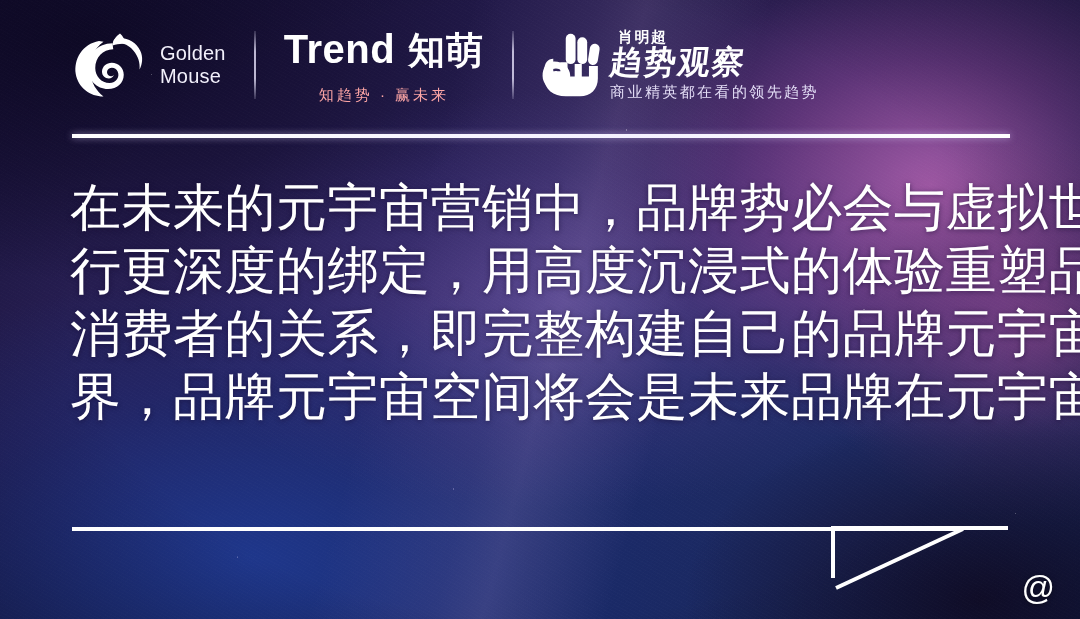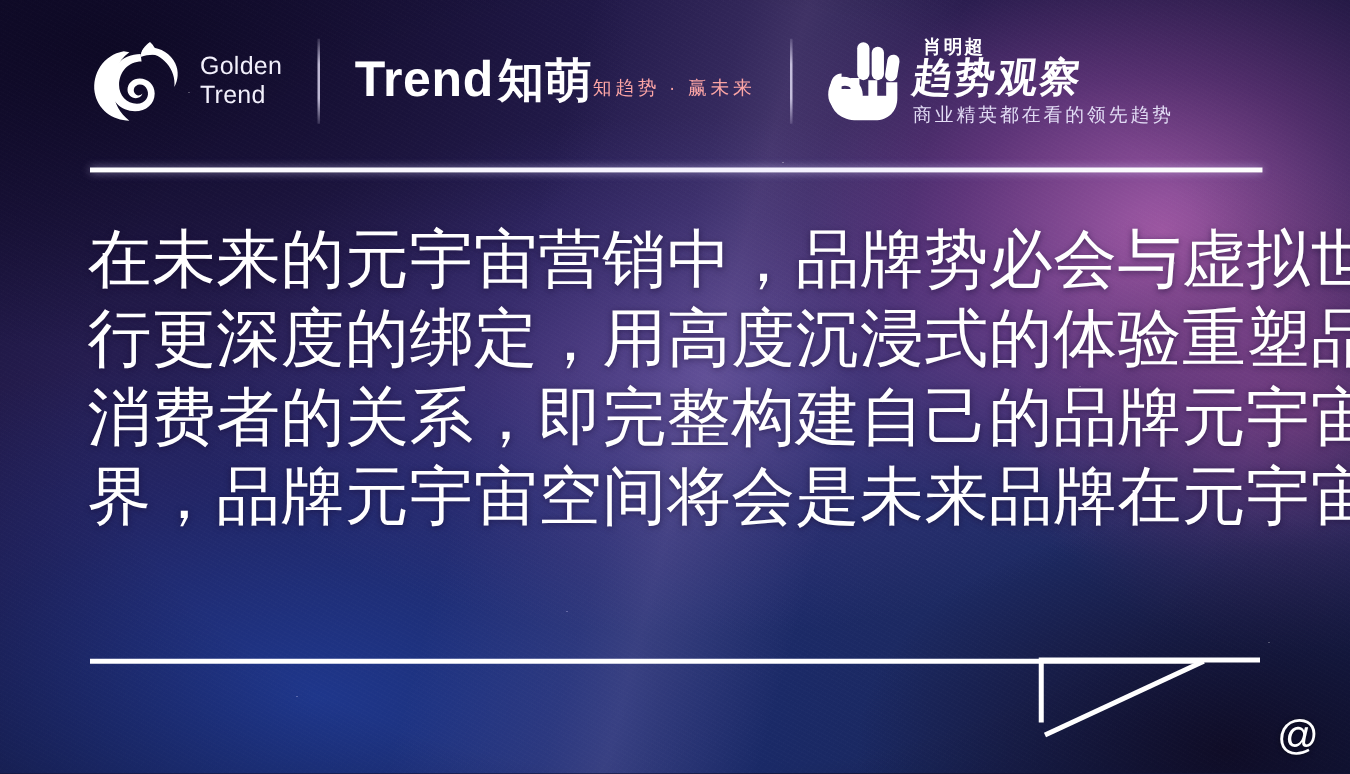--- a/index.html
+++ b/index.html
@@ -106,33 +106,33 @@
   #gm-wordmark {
     color: #f2f0fb;
     font-size: 20px;
     line-height: 1.15;
     letter-spacing: 0.2px;
     white-space: pre-line;
     font-weight: 400;
   }
 
   
-  #logo-trend { display: flex; flex-direction: row; align-items: center; }
+  #logo-trend { display: flex; flex-direction: column; align-items: center; }
   #trend-row { display: flex; align-items: baseline; }
   #trend-latin {
     color: #ffffff;
     font-size: 40px;
     font-weight: 700;
     letter-spacing: 0.5px;
   }
   #trend-cn {
     color: #ffffff;
     font-size: 37px;
     font-weight: 700;
-    margin-left: 3px;
+    margin-left: 13px;
     letter-spacing: 1px;
   }
   #trend-tagline {
     color: #fca5a5;
     font-size: 15px;
     letter-spacing: 3px;
     margin-top: 10px;
   }
 
   
@@ -241,21 +241,21 @@
 
           <path d="M34 12 C12 16 0 36 3 56 C6 74 22 86 40 86 C30 78 24 68 23 56 C21 38 27 22 40 13 Z"></path>
 
           <path d="M52 15 C32 15 19 30 19 48 C19 64 31 76 46 76 C58 76 67 68 67 57 C67 48 60 41 51 41 C44 41 38 46 38 53 C38 58 42 62 47 62 C50 62 53 60 54 57 C52 59 49 60 47 58 C44 56 44 51 47 49 C51 46 57 48 59 53 C62 60 57 68 48 68 C37 68 29 59 29 48 C29 34 39 23 53 23 Z"></path>
 
           <path d="M53 15 C64 13 73 17 80 25 C86 32 89 41 88 50 C92 43 93 33 89 25 C84 14 72 7 60 8 C56 8 53 10 53 15 Z"></path>
           <path d="M62 2 C56 6 52 12 52 18 C58 16 64 15 70 16 C68 10 66 5 62 2 Z"></path>
         </g>
       </svg>
       <div id="gm-wordmark">Golden
-Trend</div>
+Mouse</div>
     </div>
 
     <div class="logo-divider"></div>
 
     <div id="logo-trend" class="logo-group">
       <div id="trend-row">
         <span id="trend-latin">Trend</span>
         <span id="trend-cn">知萌</span>
       </div>
       <div id="trend-tagline">知趋势 · 赢未来</div>

